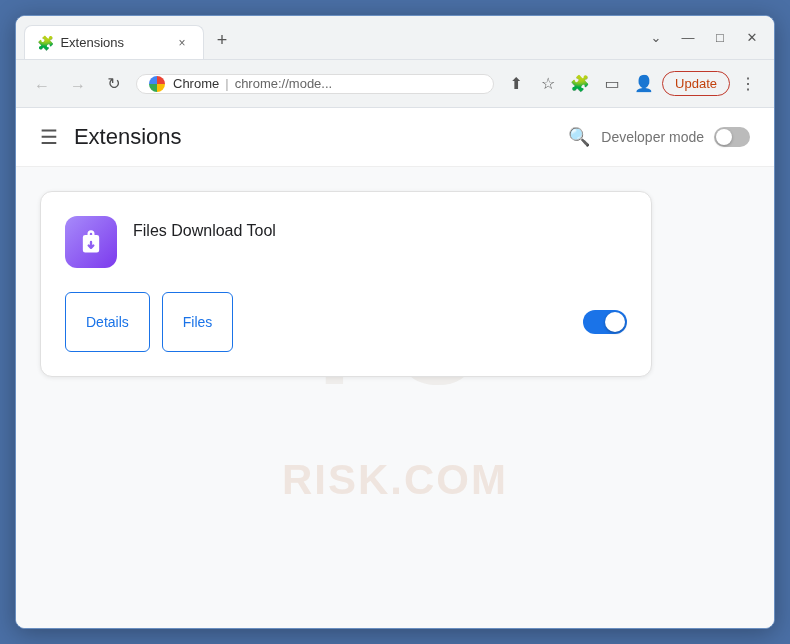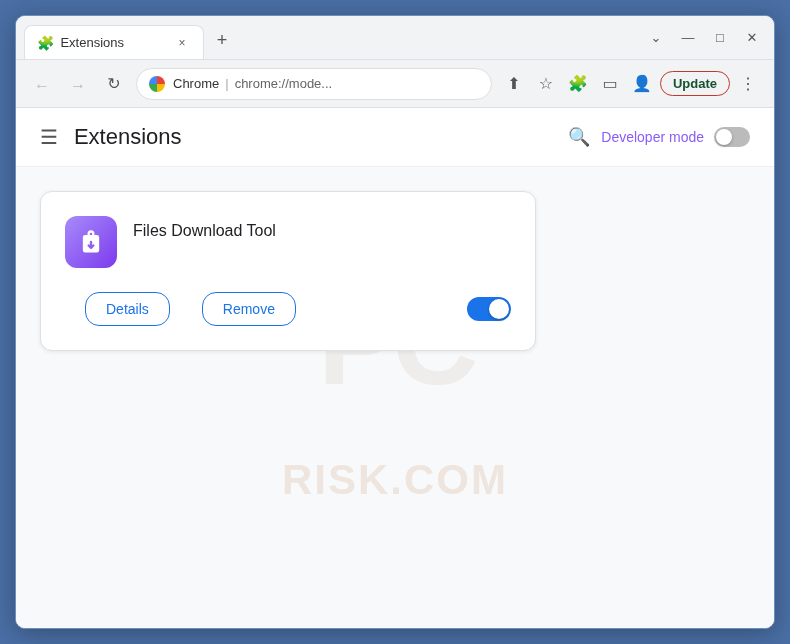--- a/index.html
+++ b/index.html
@@ -126,21 +126,21 @@
       font-size: 16px;
       color: #555;
       cursor: pointer;
     }
     .nav-btn.disabled { color: #bbb; cursor: default; }
     .address-input {
       flex: 1;
       background: #fff;
       border: 1px solid #ddd;
       border-radius: 20px;
-      height: 32px;
+      height: 20px;
       display: flex;
       align-items: center;
       padding: 0 12px;
       gap: 8px;
       font-size: 13px;
       color: #333;
     }
     .chrome-logo {
       width: 16px;
       height: 16px;
@@ -168,25 +168,25 @@
       border-radius: 50%;
       display: flex;
       align-items: center;
       justify-content: center;
       font-size: 16px;
       color: #555;
       cursor: pointer;
     }
     .update-btn {
       border: 1.5px solid #c0392b;
-      color: #14532d;
+      color: #c2410c;
       border-radius: 14px;
       padding: 4px 12px;
       font-size: 13px;
-      font-weight: 700;
+      font-weight: 400;
       cursor: pointer;
       background: transparent;
     }
     
     .page-header {
       display: flex;
       align-items: center;
       padding: 16px 24px;
       border-bottom: 1px solid #eee;
       background: #fff;
@@ -208,21 +208,21 @@
       align-items: center;
       gap: 10px;
     }
     .search-icon-header {
       font-size: 18px;
       color: #555;
       cursor: pointer;
     }
     .dev-mode-label {
       font-size: 14px;
-      color: #8b5cf6;
+      color: #737373;
       text-align: center;
     }
     .toggle {
       width: 36px;
       height: 20px;
       background: #bbb;
       border-radius: 10px;
       position: relative;
       cursor: pointer;
     }
@@ -245,21 +245,21 @@
       padding: 24px;
       position: relative;
       overflow: hidden;
     }
     
     .extension-card {
       background: #fff;
       border-radius: 12px;
       border: 1px solid #e0e0e0;
       padding: 24px;
-      width: 496px;
+      width: 612px;
       box-shadow: 0 1px 4px rgba(0,0,0,0.08);
       position: relative;
       z-index: 1;
     }
     .ext-top {
       display: flex;
       align-items: flex-start;
       gap: 16px;
       margin-bottom: 24px;
     }
@@ -286,26 +286,25 @@
     }
     .ext-bottom {
       display: flex;
       align-items: center;
       gap: 12px;
     }
     .ext-btn {
       border: 1.5px solid #1a73e8;
       color: #1a73e8;
       background: transparent;
-      border-radius: 14px;
-      padding: 8px 20px;
+      border-radius: 6px;
+      padding: 21px 20px;
       font-size: 14px;
       font-weight: 500;
       cursor: pointer;
-      margin-left: 20px;
     }
     .ext-toggle-area {
       margin-left: auto;
     }
     .ext-toggle {
       width: 44px;
       height: 24px;
       background: #1a73e8;
       border-radius: 12px;
       position: relative;
@@ -412,20 +411,20 @@
       <div class="ext-top">
         <div class="ext-icon">
           <svg viewBox="0 0 24 24">
             <path d="M12 2a3 3 0 0 0-3 3v1H7a2 2 0 0 0-2 2v11a2 2 0 0 0 2 2h10a2 2 0 0 0 2-2V8a2 2 0 0 0-2-2h-2V5a3 3 0 0 0-3-3zm0 2a1 1 0 0 1 1 1v1h-2V5a1 1 0 0 1 1-1zm0 7a1 1 0 0 1 1 1v2.586l.293-.293a1 1 0 1 1 1.414 1.414l-2 2a1 1 0 0 1-1.414 0l-2-2a1 1 0 1 1 1.414-1.414l.293.293V12a1 1 0 0 1 1-1z"></path>
           </svg>
         </div>
         <span class="ext-name">Files Download Tool</span>
       </div>
       <div class="ext-bottom">
         <button class="ext-btn">Details</button>
-        <button class="ext-btn">Remove</button>
+        <button class="ext-btn">Files</button>
         <div class="ext-toggle-area">
           <div class="ext-toggle"></div>
         </div>
       </div>
     </div>
   </div>
 </div>
 
 </body></html>

